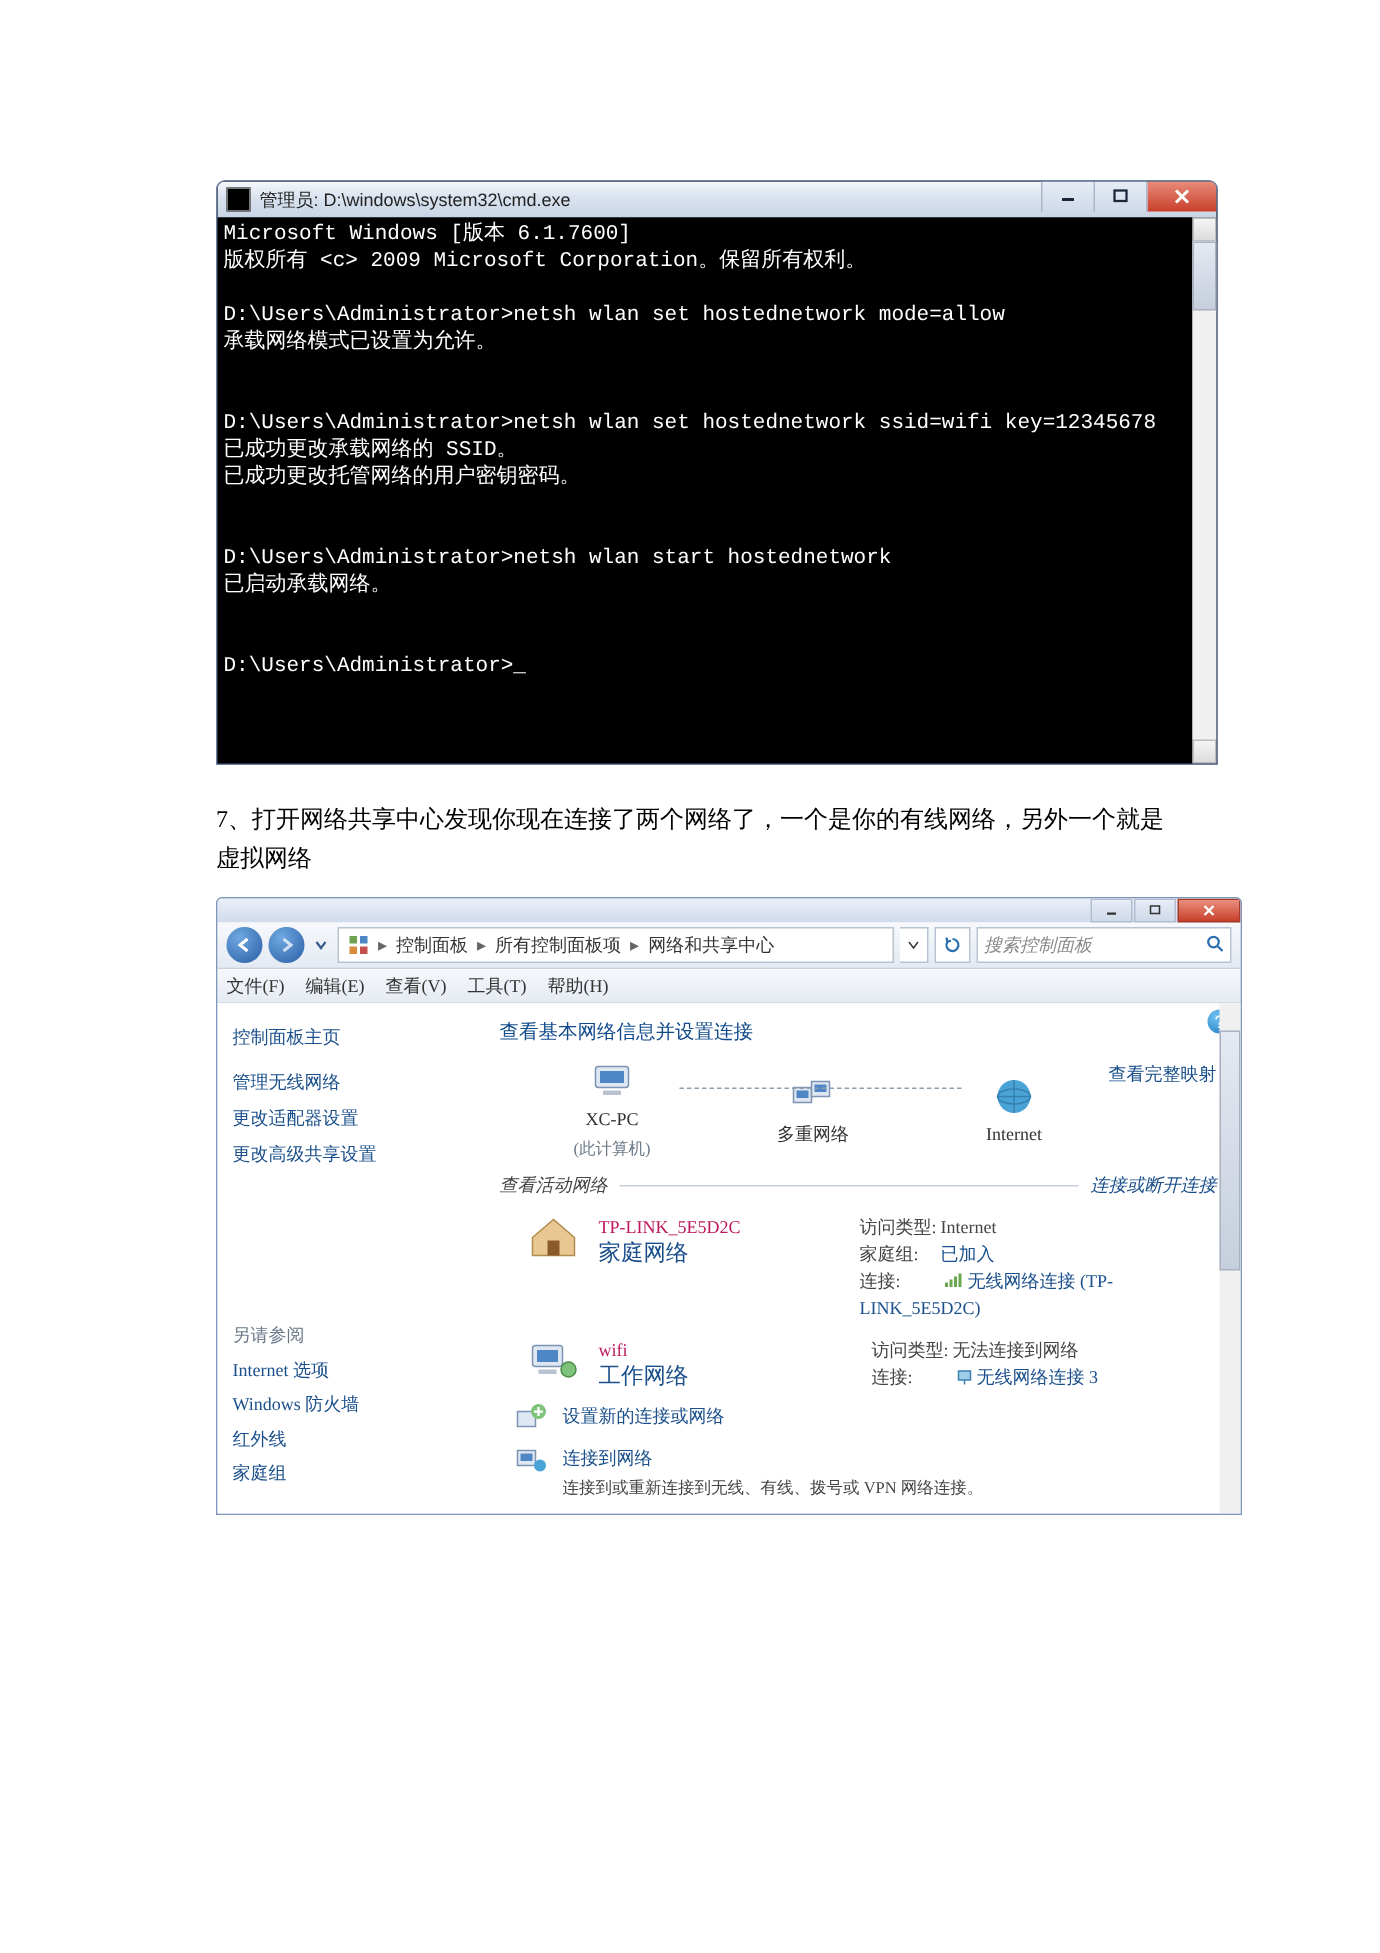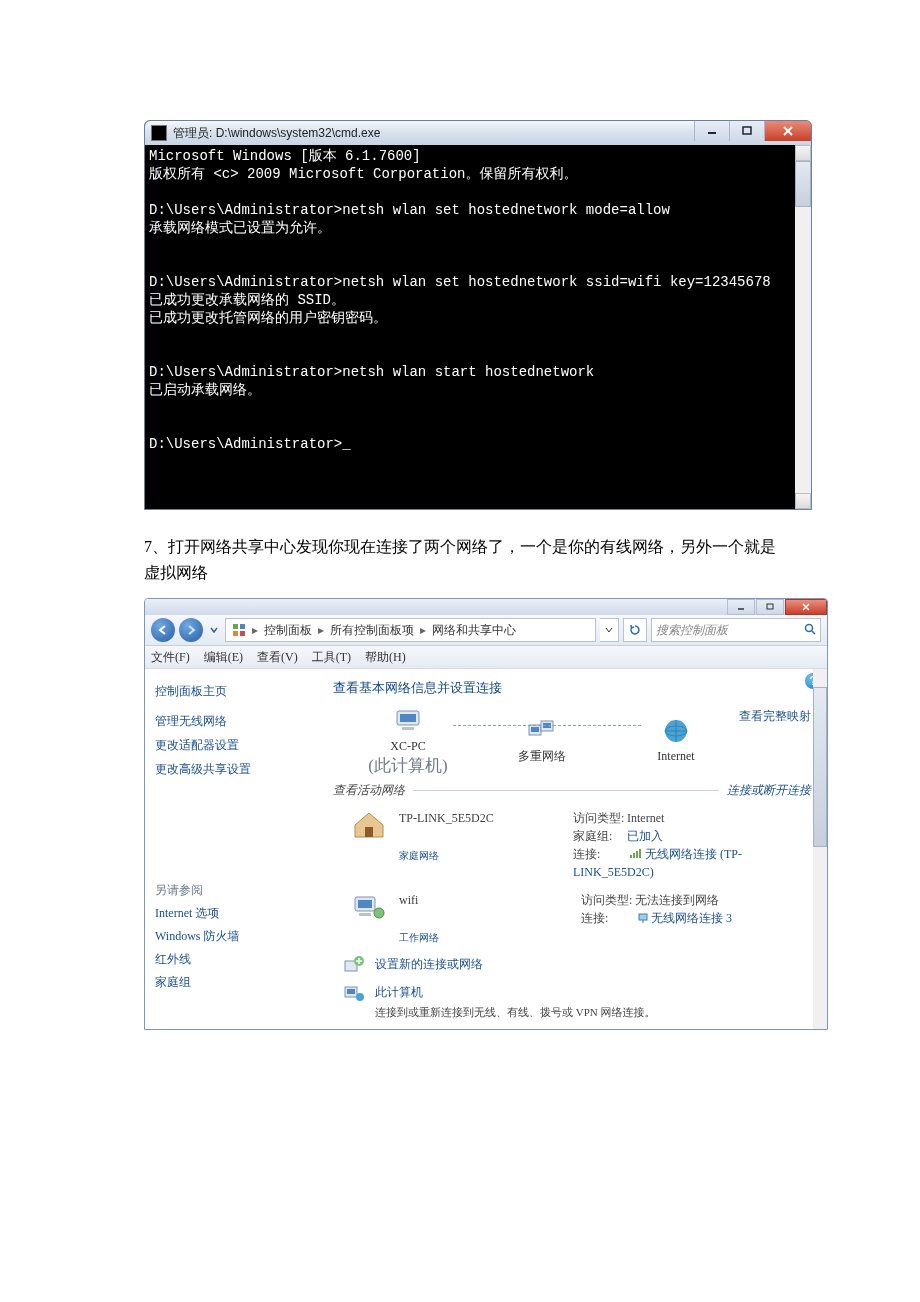--- a/index.html
+++ b/index.html
@@ -49,32 +49,32 @@
   .side .head{color:#1a4f8b;margin-bottom:10px;}
   .side a{color:#1a4f8b;text-decoration:none;display:block;margin:4px 0;}
   .side .sec2{margin-top:101px;color:#6d7a8a;}
   .side .sec2 a{margin:3px 0;}
 
   .main{flex:1;padding:10px 16px 8px 12px;font:12px/18px "Microsoft YaHei";color:#333;position:relative;}
   .mainhead{color:#104a8b;font-size:13px;margin-bottom:10px;}
   .maprow{display:flex;align-items:center;gap:44px;margin:6px 0 6px 30px;position:relative;}
   .maprow .node{display:flex;flex-direction:column;align-items:center;gap:2px;width:90px;}
   .maprow .dash{position:absolute;left:90px;right:170px;top:18px;border-top:1px dashed #8e9fae;}
-  .nodelabel-sub{color:#6d7a8a;font-size:17px;}
+  .nodelabel-sub{color:#6d7a8a;font-size:11px;}
   .rightlink{position:absolute;right:0;top:0;color:#1a4f8b;}
   .secbar{display:flex;align-items:center;color:#1a4f8b;margin-top:6px;font-style:italic;}
   .secbar .lbl{white-space:nowrap;margin-right:8px;color:#444;}
   .secbar .rule{flex:1;border-top:1px solid #c7d0db;height:0;}
   .secbar .rlink{color:#1a4f8b;margin-left:8px;}
 
   .net{display:flex;align-items:flex-start;margin:10px 0 6px 18px;gap:12px;}
   .neticon{width:36px;height:30px;flex:0 0 auto;}
   .netleft{width:170px;}
-  .netname{color:#404040;}
-  .nettype{color:#1a4f8b;font-size:10px;margin-top:20px;}
+  .netname{color:#be185d;}
+  .nettype{color:#1a4f8b;font-size:15px;}
   .netright{font-size:12px;color:#444;}
   .netright .lbl{display:inline-block;width:54px;color:#444;}
   .netright a{color:#1a4f8b;text-decoration:none;}
 
   .setbar{color:#444;margin-top:10px;display:flex;align-items:center;}
   .setbar .rule{flex:1;border-top:1px solid #c7d0db;margin-left:8px;}
   .setitem{margin:8px 0 0 10px;display:flex;gap:10px;align-items:flex-start;}
   .setitem .t{color:#1a4f8b;}
   .setitem .d{color:#444;font-size:11px;margin-top:2px;}
 
@@ -345,21 +345,21 @@
             </div>
           </div>
 
           <div class="setitem">
             <svg width="22" height="20">
                 <rect x="2" y="4" width="12" height="10" fill="#dfe7f2" stroke="#7d93b2"></rect>
                 <rect x="4" y="6" width="8" height="5" fill="#4f86c6"></rect>
                 <circle cx="17" cy="14" r="4" fill="#4aa3d6"></circle>
               </svg>
             <div>
-              <div class="t">此计算机</div>
+              <div class="t">连接到网络</div>
               <div class="d">连接到或重新连接到无线、有线、拨号或 VPN 网络连接。</div>
             </div>
           </div>
 
         </div>
         <div class="ncscroll">
             <div class="th"></div>
           </div>
       </div>
     </div>

